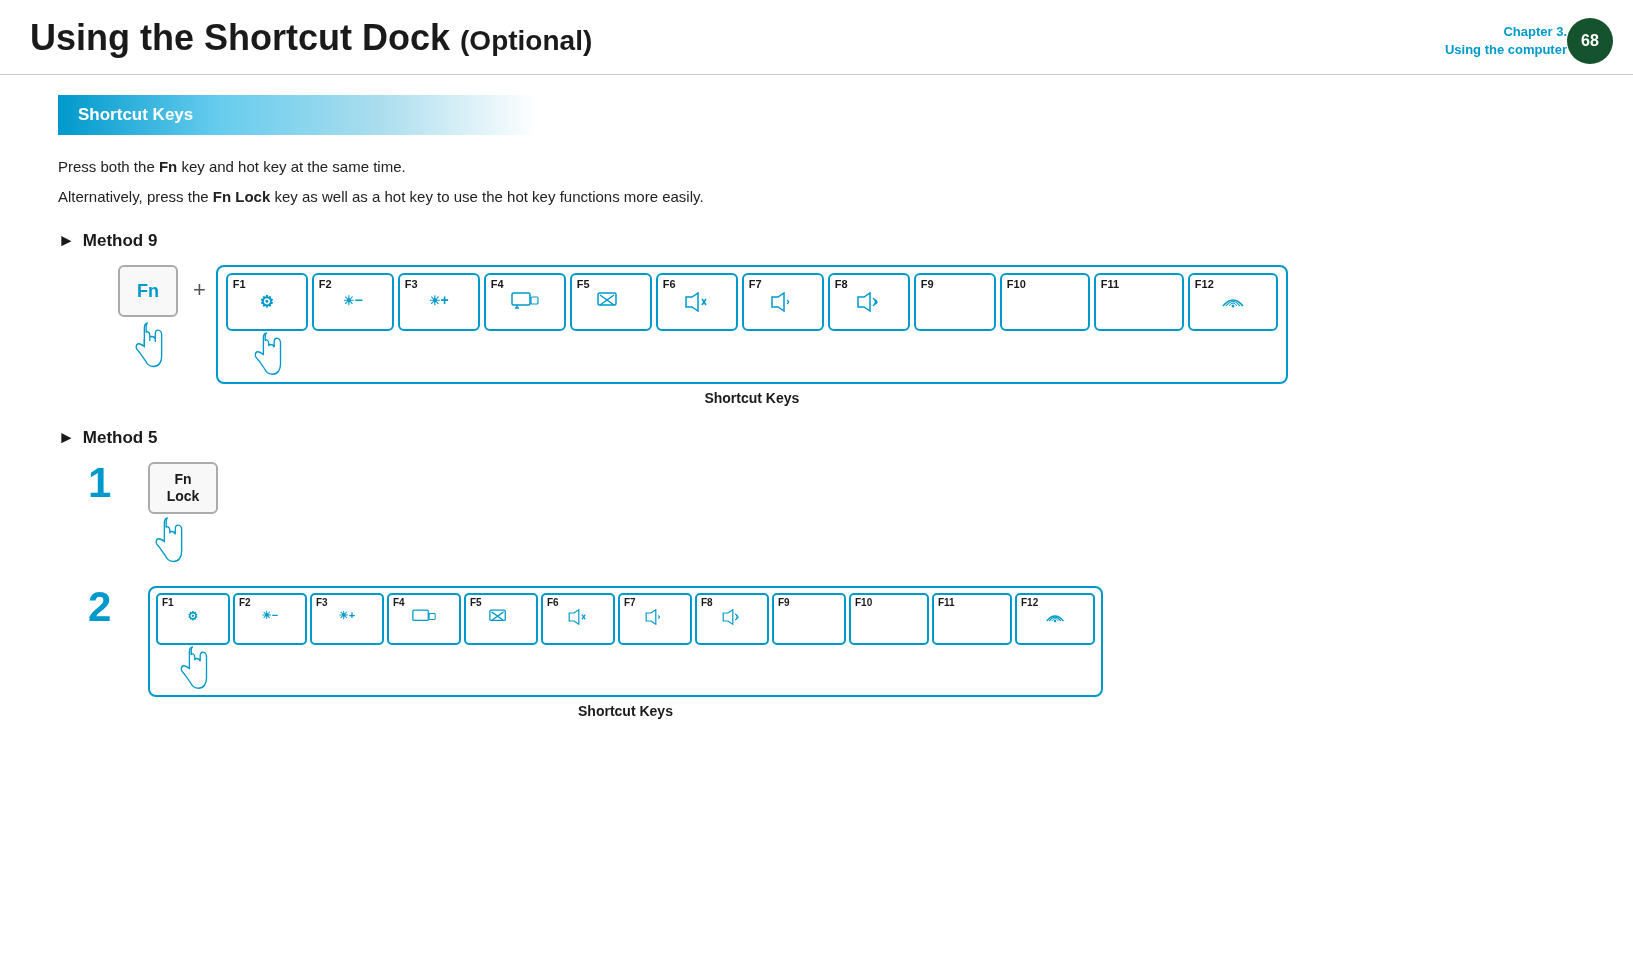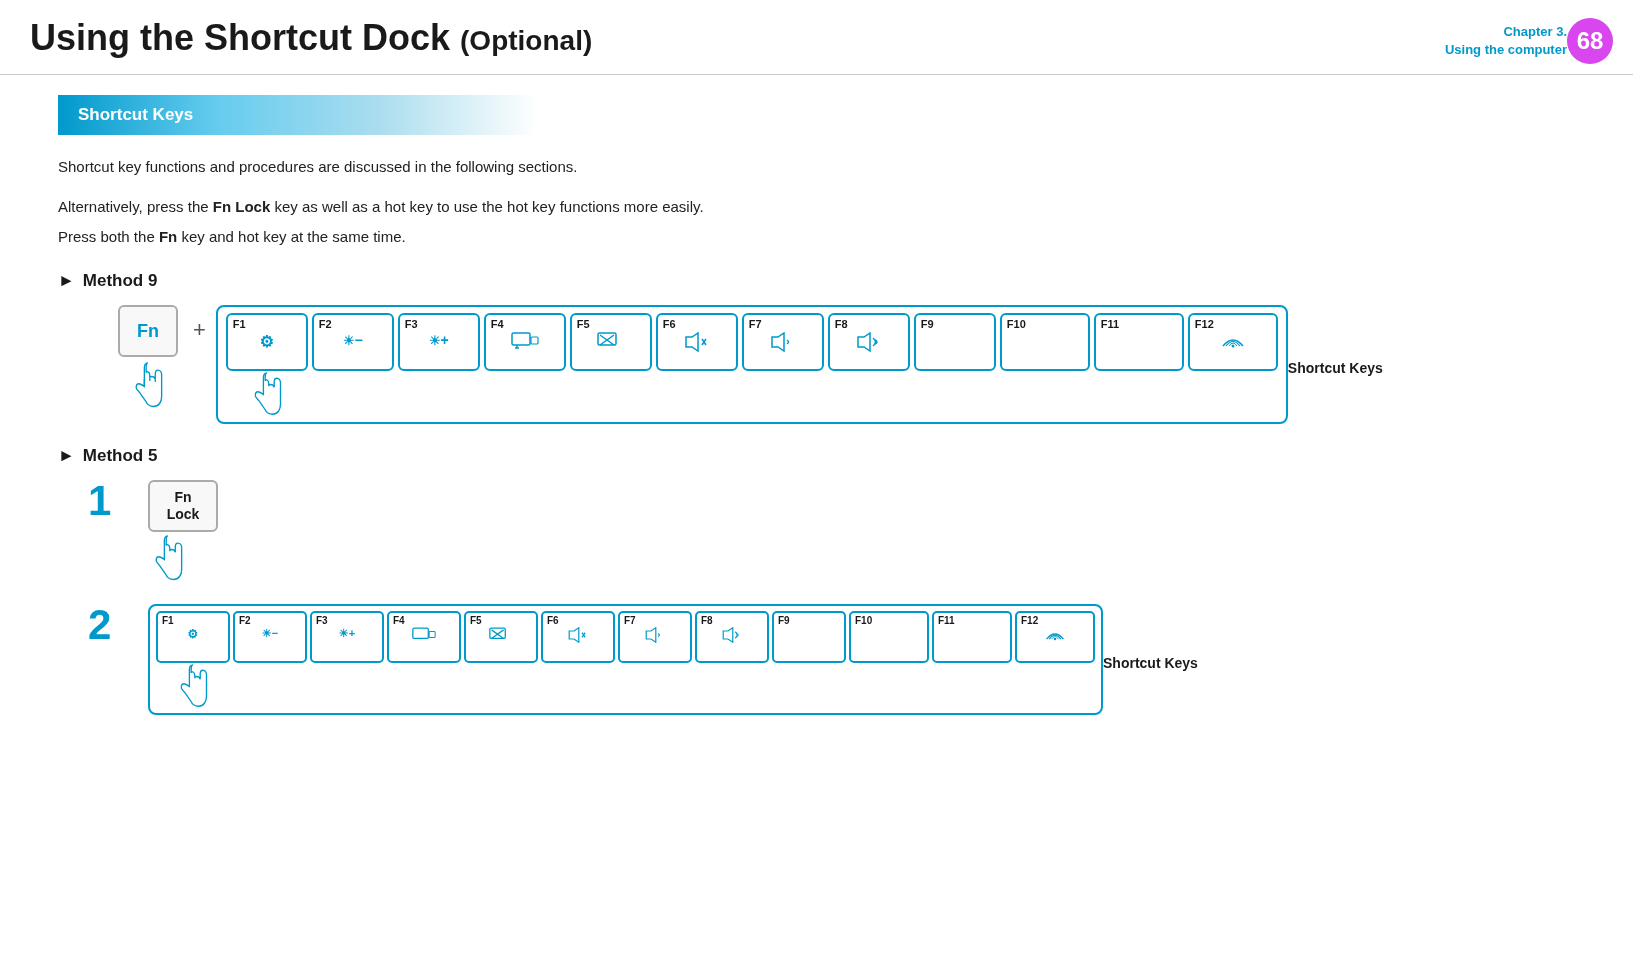--- a/index.html
+++ b/index.html
@@ -38,29 +38,29 @@
       justify-content: center;
     }
     .chapter-text {
       text-align: right;
       color: #0099cc;
       font-size: 13px;
       font-weight: 700;
       line-height: 1.4;
     }
     .chapter-number {
-      background: #d946ef;
+      background: #14532d;
       color: white;
       border-radius: 50%;
       width: 46px;
       height: 46px;
       display: flex;
       align-items: center;
       justify-content: center;
-      font-size: 24px;
+      font-size: 16px;
       font-weight: 900;
     }
 
     
     .content {
       padding: 20px 30px 20px 30px;
       margin-left: 28px;
     }
 
     
@@ -158,21 +158,21 @@
       font-weight: 400;
       color: #555;
       margin-top: 12px;
       margin-right: 10px;
       margin-left: 5px;
     }
 
     
     .fkeys-wrapper {
       display: flex;
-      flex-direction: row;
+      flex-direction: column;
       align-items: center;
     }
 
     .fkeys-row {
       display: flex;
       border: 2px solid #0099cc;
       border-radius: 8px;
       padding: 6px 8px;
       gap: 4px;
       background: white;
@@ -315,29 +315,26 @@
     <div class="chapter-number">68</div>
   </div>
 </div>
 
 <div class="content">
 
   <div class="shortcut-banner">
     <span>Shortcut Keys</span>
   </div>
 
-  <p class="intro-text">
-    <span>Shortcut key functions and procedures are discussed in the following sections.</span>
+
+  <p class="press-text">
+    Press both the <b>Fn</b> key and hot key at the same time.
   </p>
-
   <p class="press-text">
     Alternatively, press the <b>Fn Lock</b> key as well as a hot key to use the hot key functions more easily.
-  </p>
-  <p class="press-text">
-    Press both the <b>Fn</b> key and hot key at the same time.
   </p>
 
   <div class="method-header">
     <span class="arrow">►</span>
     <span>Method 9</span>
   </div>
 
   <div class="method1-diagram">
 
     <div class="fn-key-container">

